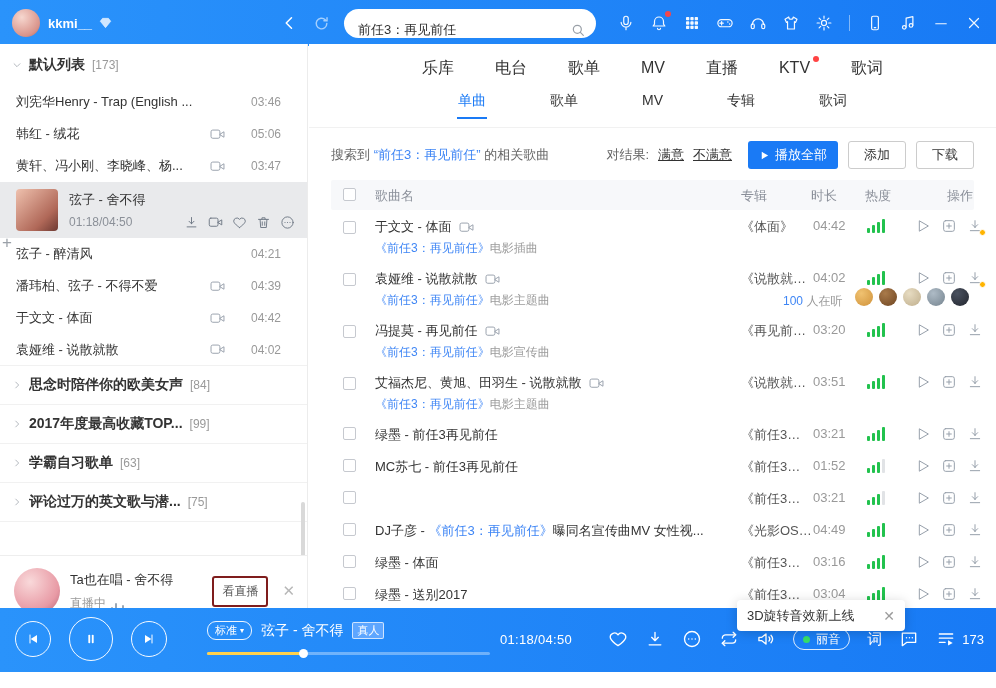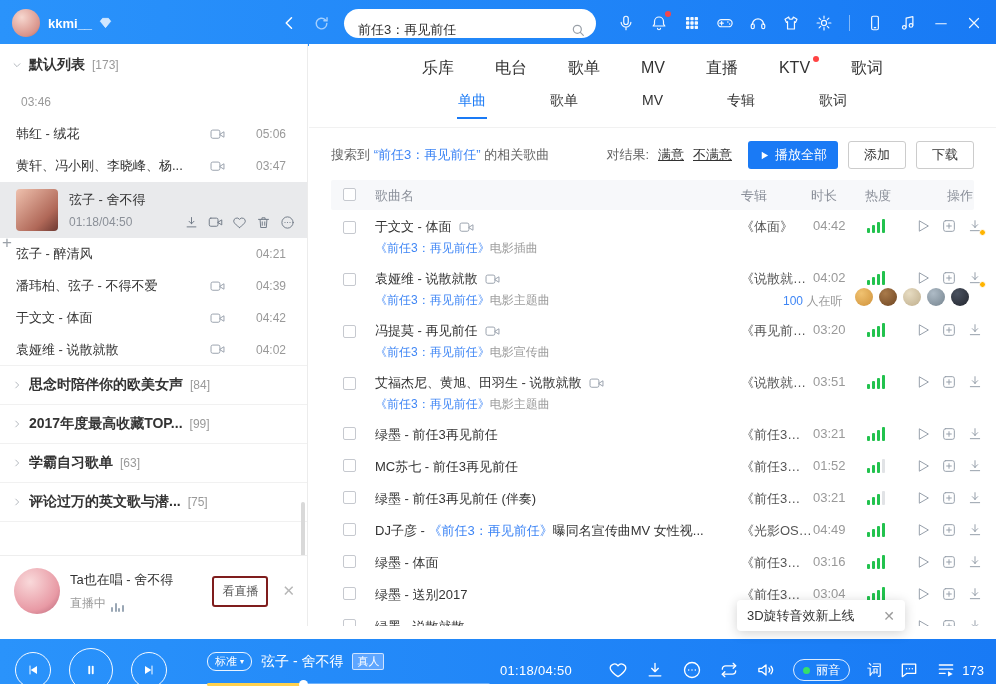--- a/index.html
+++ b/index.html
@@ -28,21 +28,21 @@
   
   .sidebar{position:absolute;left:0;top:44px;width:308px;bottom:62px;background:#fff;border-right:1px solid #ececec;overflow:hidden}
   .sb-head{display:flex;align-items:center;height:42px;padding:0 12px;gap:7px}
   .sb-head .nm{font-size:14px;font-weight:bold;color:#333}
   .sb-head .ct{font-size:12px;color:#999}
   .chev{width:10px;height:10px;stroke:#9aa0a8;fill:none;stroke-width:1.8;stroke-linecap:round;stroke-linejoin:round}
   .srow{display:flex;align-items:center;height:32px;padding:0 16px;cursor:pointer}
   .srow .t{flex:1;font-size:13px;color:#333;white-space:nowrap;overflow:hidden;text-overflow:ellipsis}
   .mvic{width:15px;height:13px;stroke:#97a0ab;fill:none;stroke-width:1.4;stroke-linejoin:round;flex:0 0 auto}
   .srow .mv{margin-right:26px;display:flex}
-  .srow .d{color:#999;font-size:12px;width:40px;text-align:center}
+  .srow .d{color:#999;font-size:12px;width:40px;text-align:left}
   .srow-sel{height:56px;background:#e9eaec;display:flex;align-items:center;gap:11px;padding:0 12px 0 16px}
   .thumb{width:42px;height:42px;border-radius:4px;background:linear-gradient(135deg,#efc1ae,#b06858 70%,#6e3a33)}
   .scol{flex:1;display:flex;flex-direction:column;justify-content:center;gap:6px;min-width:0}
   .scol .st{font-size:13px;color:#333}
   .srow2{display:flex;align-items:center}
   .srow2 .tm{font-size:12px;color:#8b9098}
   .selicons{margin-left:auto;display:flex;gap:9px}
   .gic{width:15px;height:15px;stroke:#6d7683;fill:none;stroke-width:1.5;stroke-linecap:round;stroke-linejoin:round;cursor:pointer}
   .plusmark{position:absolute;left:2px;top:190px;color:#9aa0a8;font-size:17px;line-height:1;cursor:pointer}
   .plrow{display:flex;align-items:center;height:39px;padding:0 12px;gap:7px;border-bottom:1px solid #f1f1f1;cursor:pointer}
@@ -118,21 +118,21 @@
   .lavatars span:nth-child(4){background:radial-gradient(circle at 35% 30%,#aebbc6,#75848f)}
   .lavatars span:nth-child(5){background:radial-gradient(circle at 35% 30%,#4a5260,#23262e)}
 
   
   .toast{position:absolute;left:737px;top:600px;width:168px;height:31px;background:#fff;border-radius:4px;
     box-shadow:0 2px 12px rgba(0,0,0,.18);display:flex;align-items:center;padding:0 10px;z-index:30}
   .toast .tx{font-size:13px;color:#333;white-space:nowrap}
   .toast .cl{margin-left:auto;color:#9b9b9b;font-size:14px;cursor:pointer;padding-left:8px}
 
   
-  .player{position:absolute;left:0;bottom:4px;width:996px;height:45px;
+  .player{position:absolute;left:0;bottom:16px;width:996px;height:64px;
     background:linear-gradient(90deg,#2a93fb,#187af5);color:#fff;z-index:20}
   .cbtn{position:absolute;border:1.5px solid rgba(255,255,255,.95);border-radius:50%;display:flex;align-items:center;justify-content:center;cursor:pointer}
   .pb-prev{left:15px;top:13px;width:36px;height:36px}
   .pb-pause{left:69px;top:9px;width:44px;height:44px}
   .pb-next{left:131px;top:13px;width:36px;height:36px}
   .cbtn svg{width:16px;height:16px;fill:#fff;stroke:#fff;stroke-width:1.5;stroke-linecap:round}
   .pb-info{position:absolute;left:207px;top:13px;display:flex;align-items:center;gap:9px}
   .qpill{border:1px solid rgba(255,255,255,.9);border-radius:9px;font-size:11px;padding:1px 7px;display:flex;align-items:center;gap:3px;cursor:pointer}
   .qpill .car{font-size:8px}
   .pb-song{font-size:14px}
@@ -264,20 +264,21 @@
   <div class="sidebar">
     <div class="sb-head">
       <svg class="chev" viewBox="0 0 24 24">
           <path d="M5 9l7 7 7-7"></path>
         </svg>
       <span class="nm">默认列表</span>
       <span class="ct">[173]</span>
     </div>
 
     <div class="srow">
+      <span class="t">刘宪华Henry - Trap (English ...</span>
       <span class="d">03:46</span>
     </div>
     <div class="srow">
       <span class="t">韩红 - 绒花</span>
       <span class="mv">
           <svg class="mvic" viewBox="0 0 22 18">
             <rect x="1.5" y="2.5" width="13" height="12" rx="2.5"></rect>
             <path d="M14.5 8.7l6-3.7v8l-6-3.7z"></path>
           </svg>
         </span>
@@ -660,23 +661,20 @@
           <span class="dlwrap">
               <svg class="oic" viewBox="0 0 24 24">
                 <path d="M12 4v10m0 0l-4-4m4 4l4-4M5 19h14"></path>
               </svg>
             </span>
         </span>
       </div>
 
       <div class="mrow single">
         <span class="chk"></span>
-        <span class="tl">
-            <span class="sn">绿墨 - 前任3再见前任 (伴奏)</span>
-          </span>
         <span class="album">《前任3再...》</span>
         <span class="dur">03:21</span>
         <span class="heat">
             <i class="on"></i>
             <i class="on"></i>
             <i class="on"></i>
             <i></i>
           </span>
         <span class="ops">
           <svg class="oic" viewBox="0 0 24 24">

